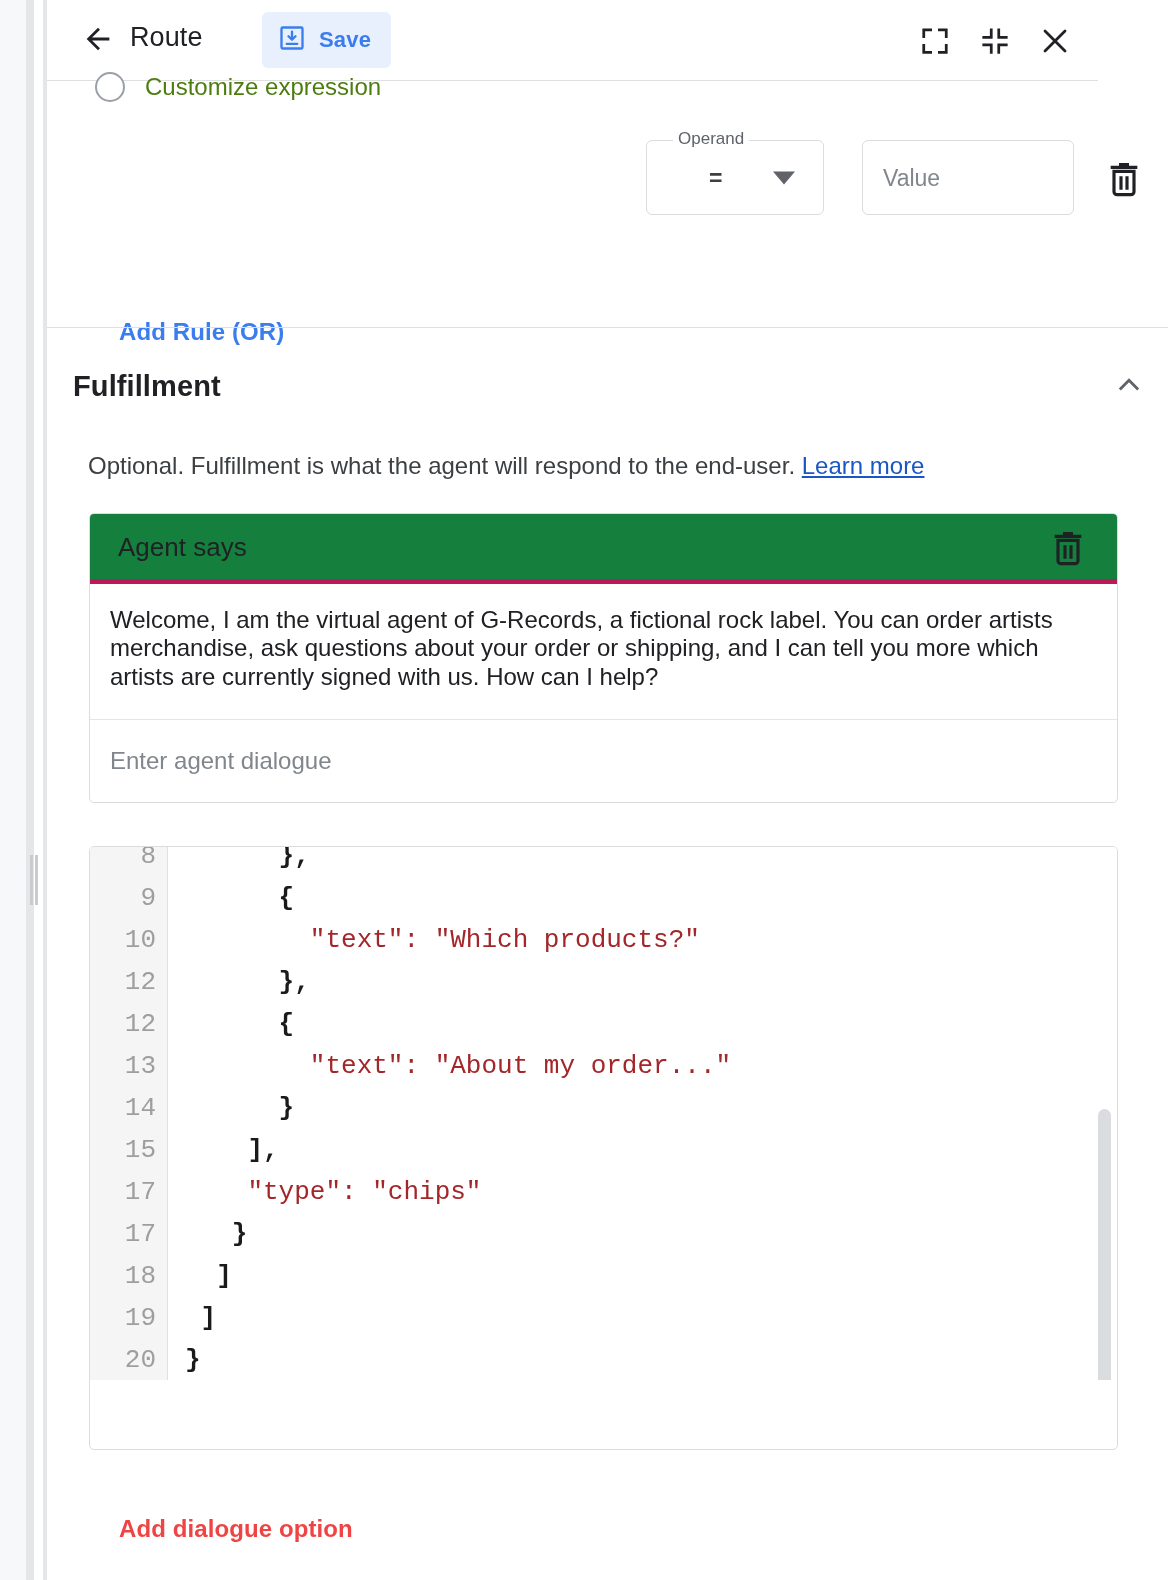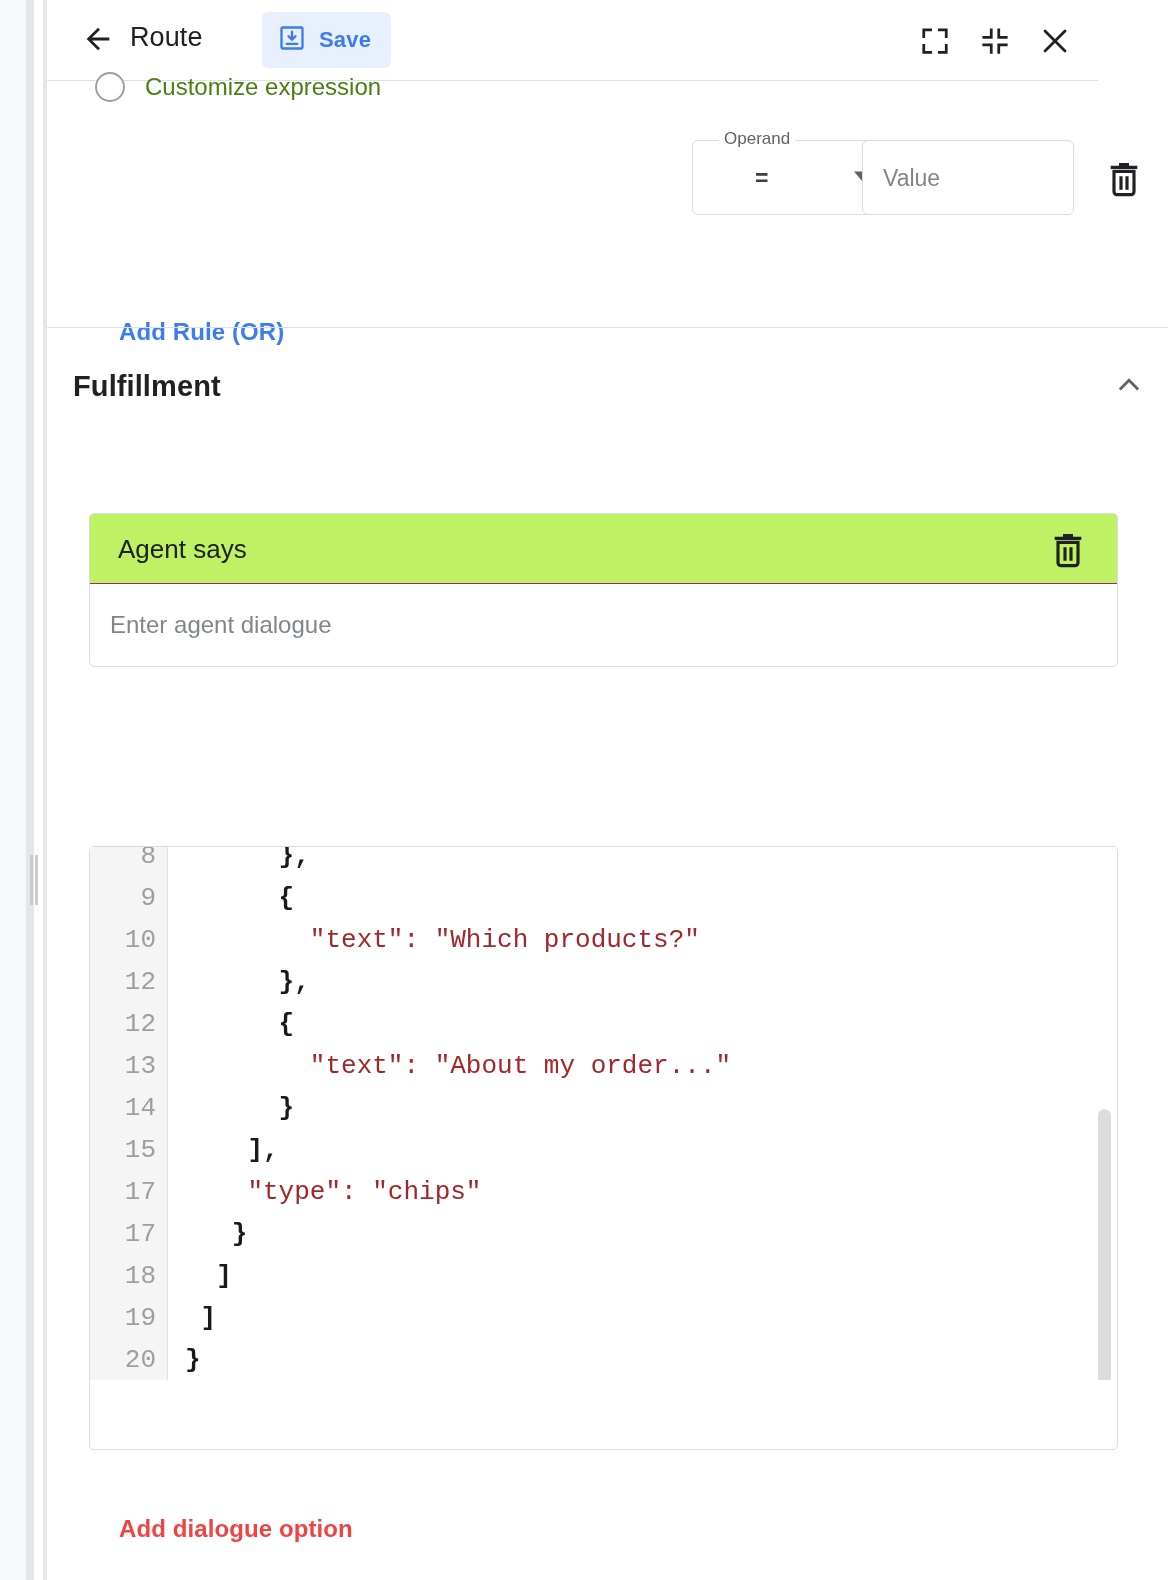--- a/index.html
+++ b/index.html
@@ -47,21 +47,21 @@
   .cust-lbl { font-size:24px; color:#4d7c0f; }
 
   
   .cond { position:absolute; left:43px; top:140px; width:1050px; height:80px; }
   .fld { position:absolute; top:0; height:75px; border:1px solid #dadce0; border-radius:6px;
          background:#fff; }
   .fld .ph { position:absolute; left:20px; top:50%; transform:translateY(-50%);
              font-size:23px; color:#80868b; }
   .fld-param { left:46px; width:518px; }
   .fld-value { left:772px; width:212px; }
-  .operand { position:absolute; left:602px; top:0; width:213px; height:75px;
+  .operand { position:absolute; left:556px; top:0; width:178px; height:75px;
              border:1px solid #dadce0; border-radius:6px; background:#fff; cursor:pointer; }
   .operand .legend { position:absolute; left:26px; top:-12px; background:#fff; padding:0 5px;
                      font-size:17px; color:#5f6368; }
   .operand .val { position:absolute; left:62px; top:50%; transform:translateY(-50%);
                   font-size:23px; color:#3c4043; font-weight:600; }
   .operand .caret { position:absolute; right:28px; top:50%; transform:translateY(-50%);
                     width:0;height:0;border-left:11px solid transparent;border-right:11px solid transparent;
                     border-top:13px solid #5f6368; }
   .trash-cond { position:absolute; left:1014px; top:18px; width:40px; height:40px; cursor:pointer; }
 
@@ -74,21 +74,21 @@
   .fx-title { position:absolute; left:26px; top:370px; font-size:29px; color:#202124;
               font-weight:bold; letter-spacing:.1px; }
   .fx-chev { position:absolute; left:1060px; top:365px; width:44px; height:44px; cursor:pointer;
              display:flex; align-items:center; justify-content:center; }
   .fx-desc { position:absolute; left:41px; top:452px; font-size:24px; color:#3c4043; }
   .fx-desc a { color:#1a56c5; text-decoration:underline; }
 
   
   .card { position:absolute; left:42px; width:1029px; border:1px solid #dadce0; border-radius:5px;
           background:#fff; overflow:hidden; }
-  .card-hd { height:70px; background:#bef264; border-bottom:1px solid #be185d; position:relative; }
+  .card-hd { height:70px; background:#15803d; border-bottom:5px solid #be185d; position:relative; }
   .card-hd .t { position:absolute; left:28px; top:50%; transform:translateY(-50%);
                 font-size:26px; color:#202124; }
   .card-hd .trash { position:absolute; right:29px; top:50%; transform:translateY(-50%);
                     width:40px;height:40px; cursor:pointer; }
 
   #agent-card { top:513px; }
   .agent-msg { padding:22px 22px 28px 20px; font-size:24px; line-height:1.18; color:#202124;
                border-bottom:1px solid #e6e6e6; }
   .agent-input { height:82px; display:flex; align-items:center; padding-left:20px;
                  font-size:24px; color:#80868b; cursor:text; }
@@ -202,32 +202,37 @@
     <div class="fx-title">Fulfillment</div>
 
     <div class="fx-chev">
       <span>
         <svg width="28" height="28" viewBox="0 0 24 24" fill="none" stroke="#5f6368" stroke-width="2.4" stroke-linecap="square">
           <path d="M5 15l7-7 7 7"></path>
         </svg>
       </span>
     </div>
 
+    <div class="fx-desc">
+      <span>Optional. Fulfillment is what the agent will respond to the end-user.</span>
+      <a href="#">Learn more</a>
+    </div>
 
     <div class="card" id="agent-card">
       <div class="card-hd">
         <span class="t">Agent says</span>
         <span class="trash">
           <svg width="40" height="40" viewBox="0 0 24 24">
             <path d="M9 3h6v1.6h5V6.6H4V4.6h5V3z" fill="#202124"></path>
             <path d="M6 8h12v12.2a1.8 1.8 0 0 1-1.8 1.8H7.8A1.8 1.8 0 0 1 6 20.2V8z" fill="none" stroke="#202124" stroke-width="1.9"></path>
             <path d="M10.2 11v8M13.8 11v8" stroke="#202124" stroke-width="1.9"></path>
           </svg>
         </span>
       </div>
+      <div class="agent-msg">Welcome, I am the virtual agent of G-Records, a fictional rock label. You can order artists merchandise, ask questions about your order or shipping, and I can tell you more which artists are currently signed with us. How can I help?</div>
       <div class="agent-input">Enter agent dialogue</div>
     </div>
 
     <div class="card" id="payload-card">
 
       <div class="editor">
         <div class="gutter"></div>
         <div class="codearea" id="codearea">
             <div class="ln" style="top: -12px;">
               <span class="num">8</span>

